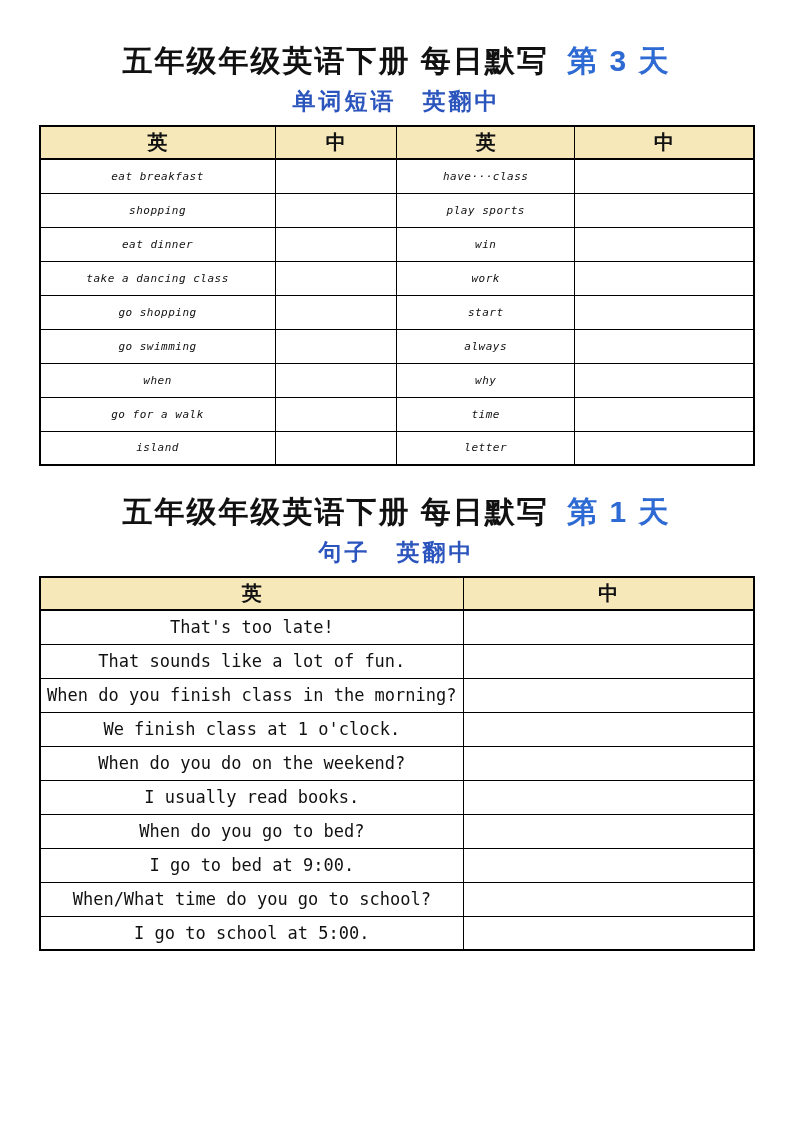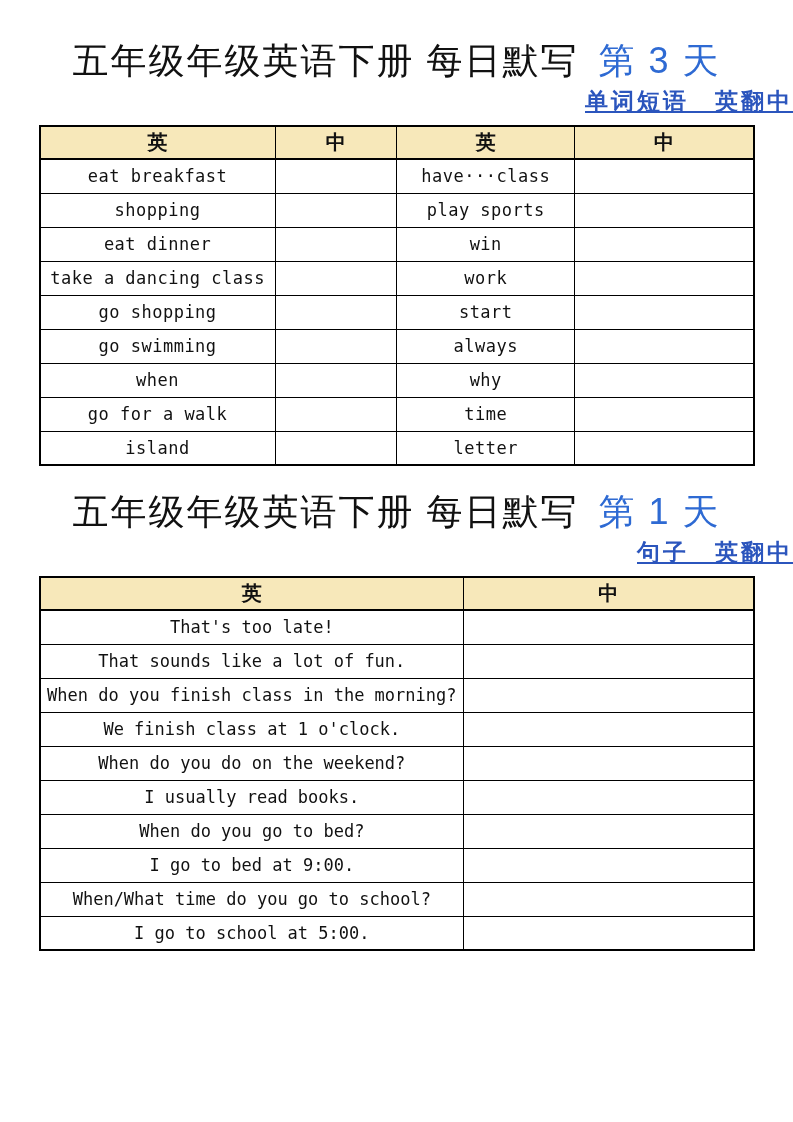--- a/index.html
+++ b/index.html
@@ -22,40 +22,39 @@
     color: #111;
   }
   .page {
     width: 793px;
     height: 1122px;
     padding-top: 42px;
     overflow: hidden;
   }
   .section-title {
     text-align: center;
-    font-size: 36px;
+    font-size: 30px;
     line-height: 38px;
-    font-weight: 400;
+    font-weight: 700;
     letter-spacing: 2px;
     white-space: nowrap;
   }
   .section-title .day {
     color: var(--accent-blue);
     margin-left: 8px;
   }
   .section-subtitle {
-    text-align: right;
+    text-align: center;
     font-size: 23px;
     line-height: 28px;
     margin-top: 8px;
     font-weight: 700;
     color: var(--subtitle-blue);
     font-family: "Liberation Serif", serif;
     letter-spacing: 3px;
-    text-decoration: underline;
   }
   table.worksheet-table {
     width: 716px;
     margin: 9px auto 0 auto;
     border-collapse: collapse;
     table-layout: fixed;
     border: 2px solid var(--border-color);
   }
   table.worksheet-table th {
     background: var(--header-bg);
@@ -71,22 +70,23 @@
     border: 1px solid var(--border-color);
     height: 34px;
     text-align: center;
     vertical-align: middle;
     padding: 0 2px;
     font-family: "DejaVu Sans Mono", "Liberation Mono", monospace;
     white-space: nowrap;
     overflow: hidden;
   }
   table.vocab-table td {
-    font-size: 17px;
+    font-size: 11px;
     letter-spacing: 0.5px;
+    font-style: italic;
   }
   table.sentence-table td {
     font-size: 17px;
     letter-spacing: 0;
     margin-left: 45px;
   }
   .section-2 {
     margin-top: 27px;
   }
 </style>

